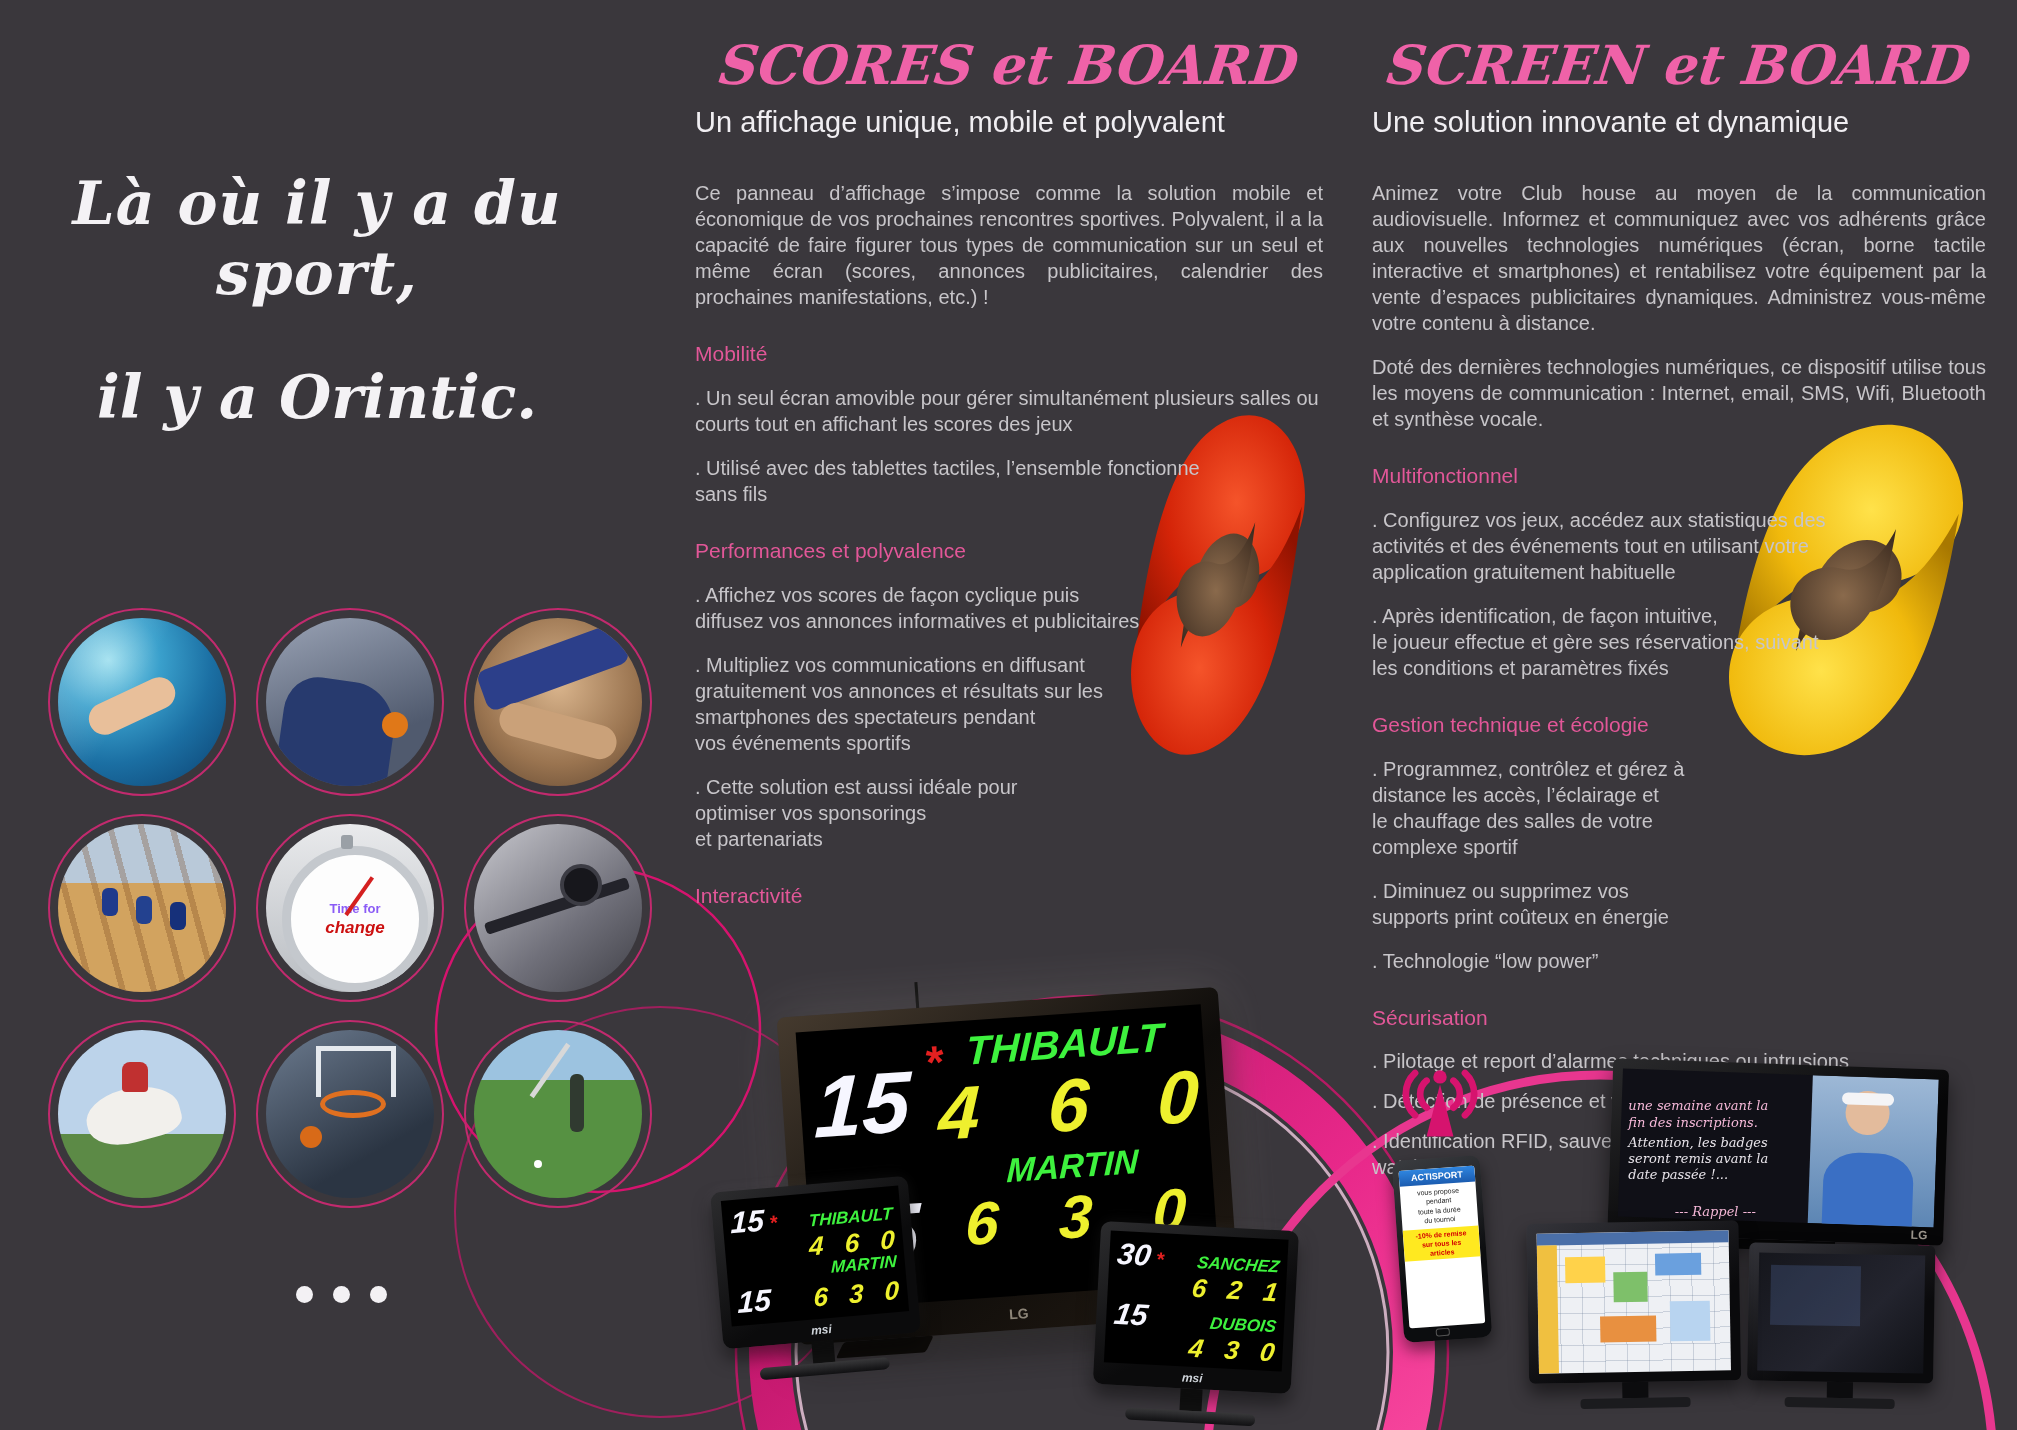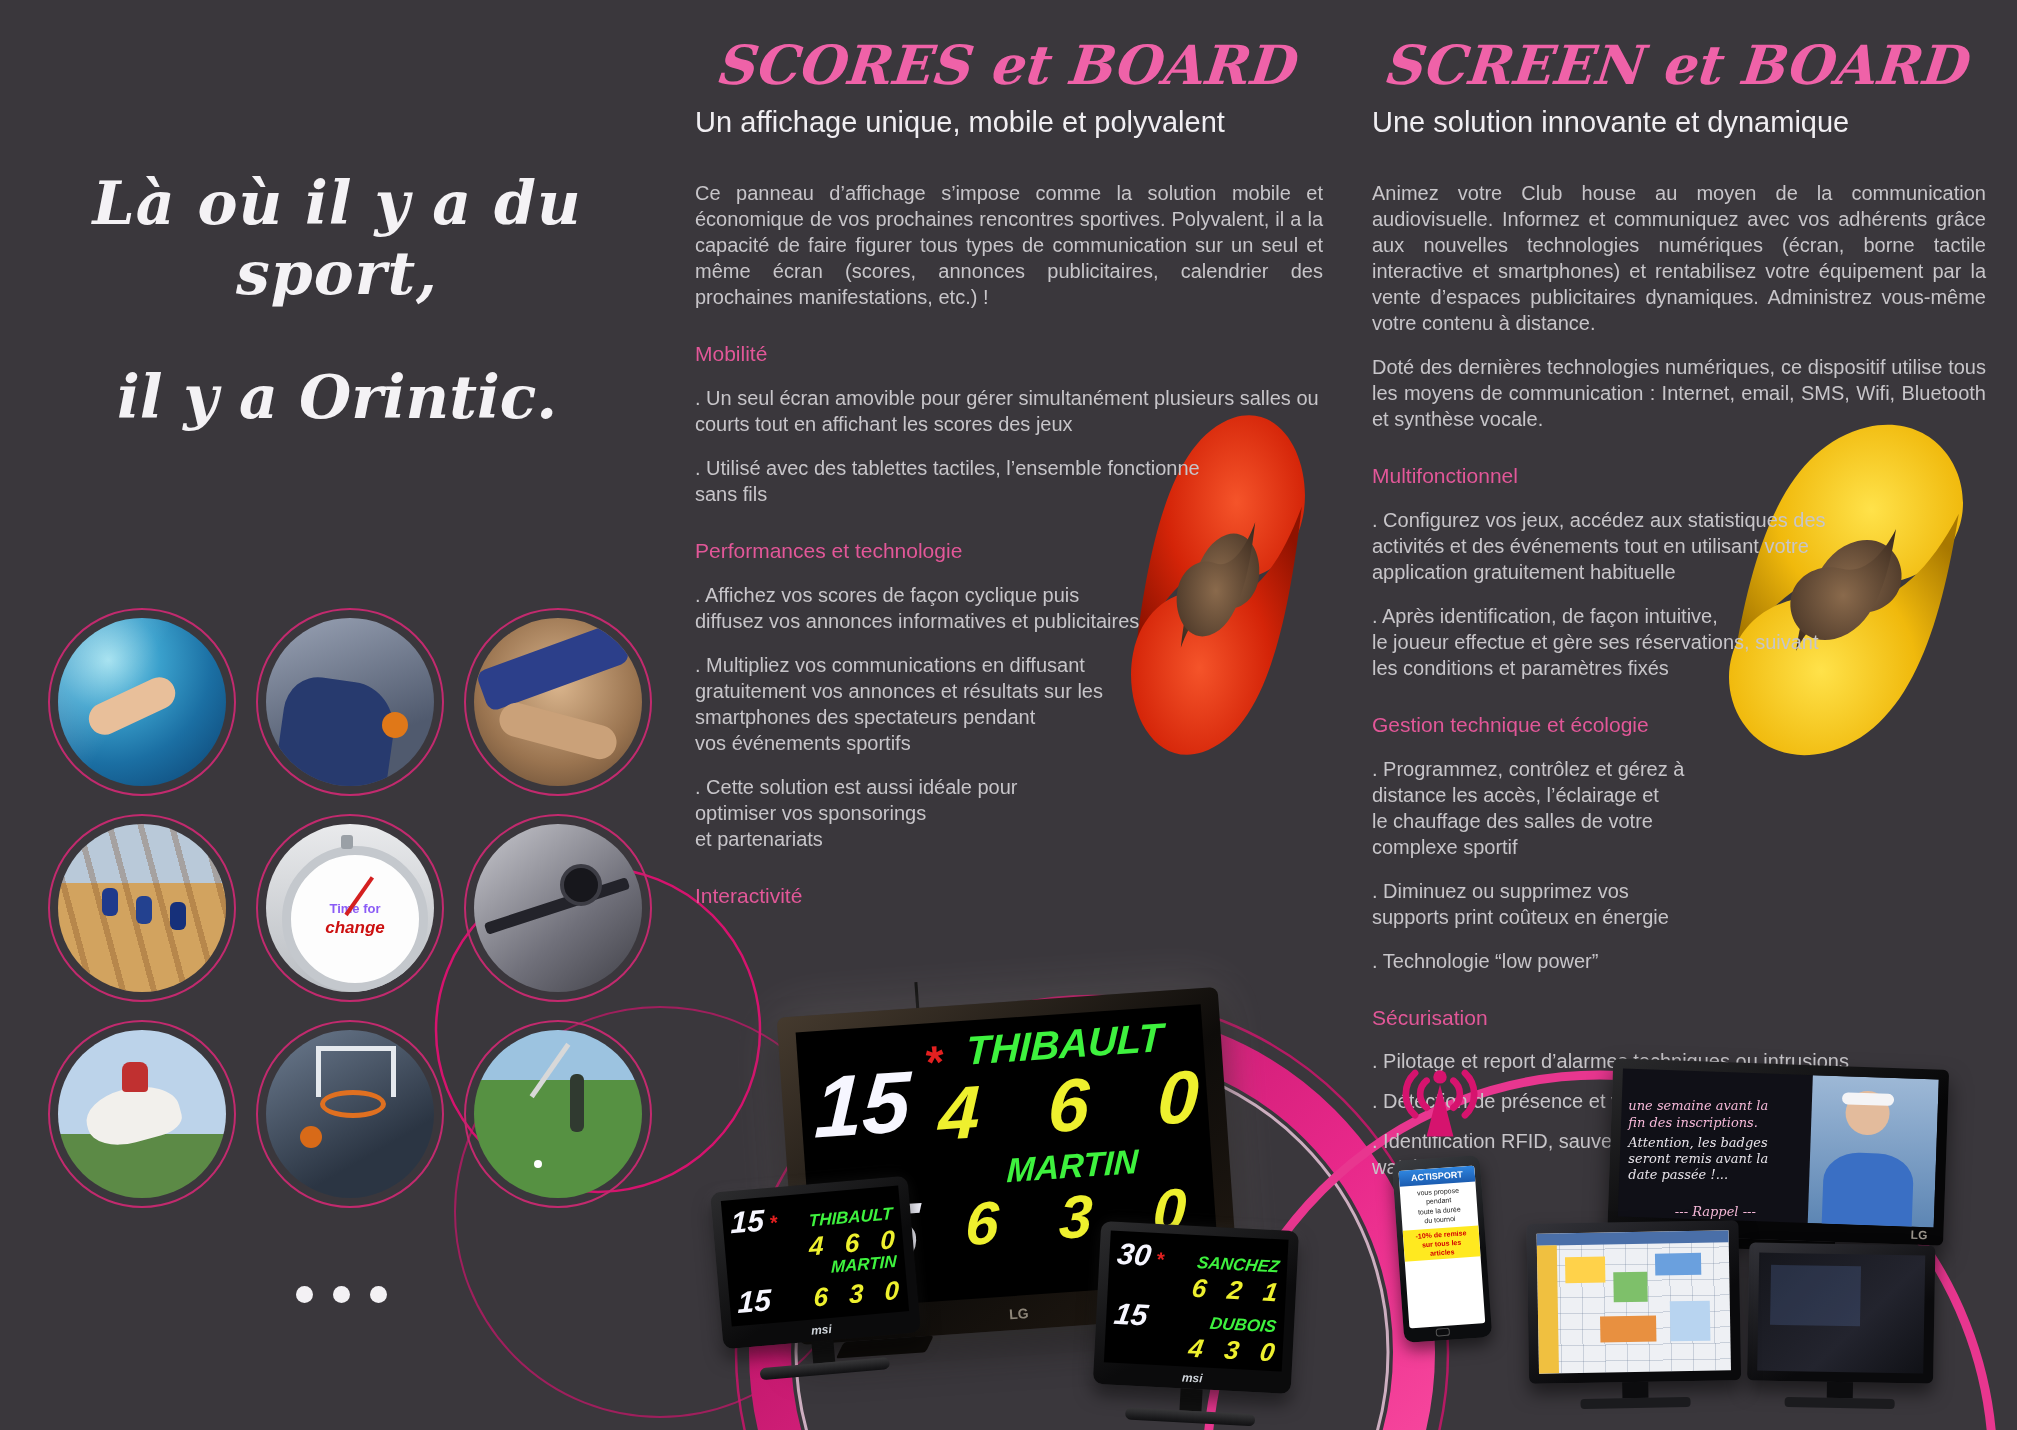--- a/index.html
+++ b/index.html
@@ -1,20 +1,20 @@
 <!DOCTYPE html>
 <html><head>
 <meta charset="utf-8">
 <style>
   html,body{margin:0;padding:0;background:#242226;}
   .page{position:relative;width:2017px;height:1430px;background:#3a373c;overflow:hidden;
         font-family:"Liberation Sans",sans-serif;color:#c7c5c9;}
   .decor{position:absolute;left:0;top:0;z-index:1;pointer-events:none;}
   
-  .tagline{position:absolute;left:22px;top:168px;width:630px;text-align:center;z-index:3;
+  .tagline{position:absolute;left:2px;top:168px;width:630px;text-align:center;z-index:3;
            font-family:"DejaVu Serif",serif;font-style:italic;font-weight:600;color:#f4f2f5;}
   .tagline .tl1{font-size:60px;letter-spacing:1px;}
   .tagline .tl2{font-size:60px;margin-top:54px;text-align:center;}
   .photo-grid{position:absolute;left:48px;top:608px;display:grid;
               grid-template-columns:repeat(3,188px);gap:18px 20px;z-index:2;}
   .ring{width:184px;height:184px;border:2px solid #c22a6e;border-radius:50%;
         display:flex;align-items:center;justify-content:center;}
   .ph{width:168px;height:168px;border-radius:50%;overflow:hidden;position:relative;}
   .ph::before,.ph::after{content:"";position:absolute;}
   .p-swimming{background:radial-gradient(circle at 30% 25%,#9fe0ef 0%,#3aa0cc 30%,#1b6fa3 60%,#0b3f6e 100%);}
@@ -259,21 +259,21 @@
 
   <section class="col col-mid">
     <h1 class="script-title">SCORES et BOARD</h1>
     <h2 class="subtitle">Un affichage unique, mobile et polyvalent</h2>
     <p class="intro">Ce panneau d’affichage s’impose comme la solution mobile et économique de vos prochaines rencontres sportives. Polyvalent, il a la capacité de faire figurer tous types de communication sur un seul et même écran (scores, annonces publicitaires, calendrier des prochaines manifestations, etc.) !</p>
     <h3 class="sec">Mobilité</h3>
     <p class="item">. Un seul écran amovible pour gérer simultanément plusieurs salles ou
 courts tout en affichant les scores des jeux</p>
     <p class="item">. Utilisé avec des tablettes tactiles, l’ensemble fonctionne
 sans fils</p>
-    <h3 class="sec">Performances et technologie</h3>
+    <h3 class="sec">Performances et polyvalence</h3>
     <p class="item">. Affichez vos scores de façon cyclique puis
 diffusez vos annonces informatives et publicitaires</p>
     <p class="item">. Multipliez vos communications en diffusant
 gratuitement vos annonces  et résultats sur les
 smartphones des spectateurs pendant
 vos événements sportifs</p>
     <p class="item">. Cette solution est aussi idéale pour
 optimiser vos sponsorings
 et partenariats</p>
     <h3 class="sec">Interactivité</h3>

